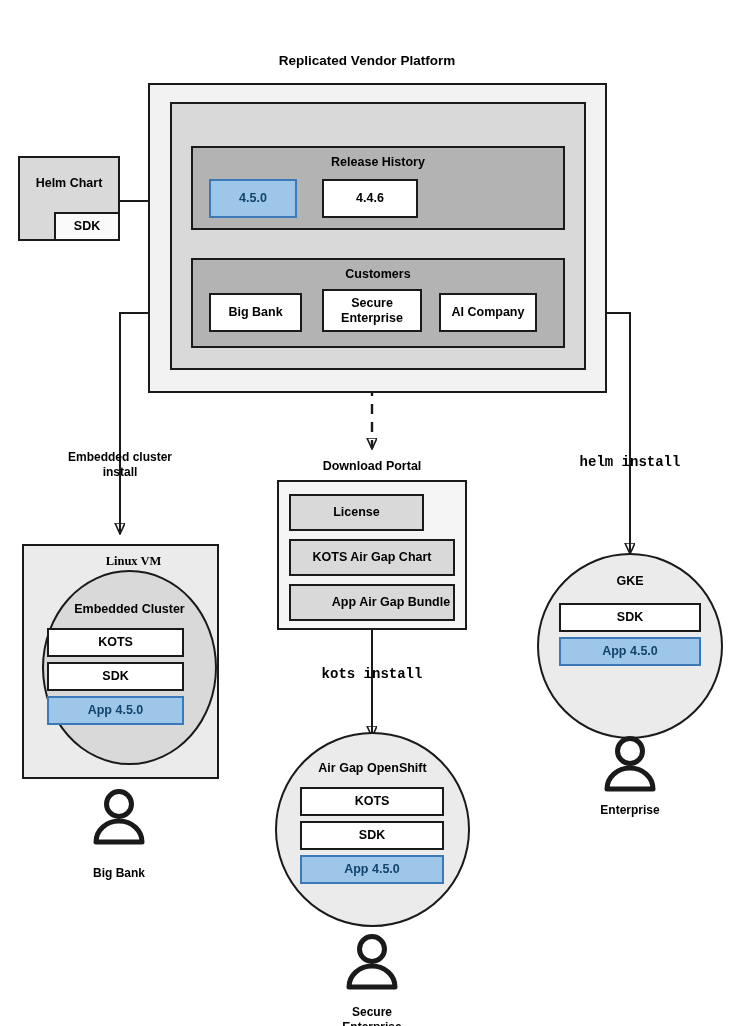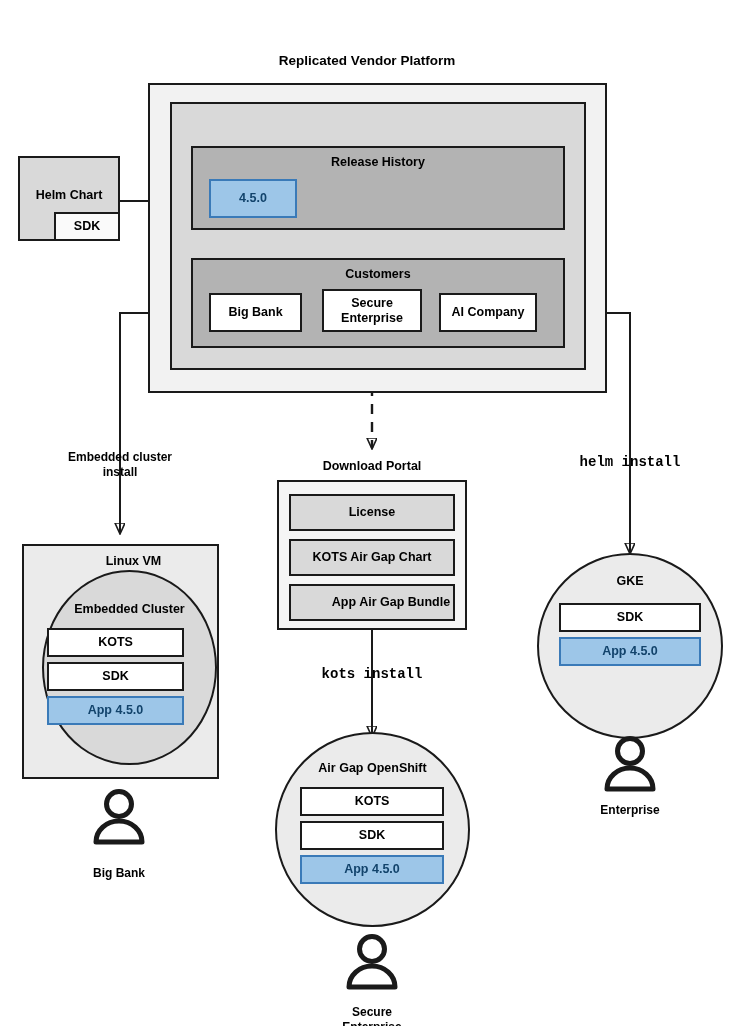--- a/index.html
+++ b/index.html
@@ -132,47 +132,48 @@
   <div class="label" style="left:0; top:17px; width:734px; font-size:13.5px;">Replicated Vendor Platform</div>
 
   <div class="node platform-box" style="left:148px; top:47px; width:459px; height:310px;"></div>
 
   <div class="node channel-box" style="left:170px; top:66px; width:416px; height:268px;"></div>
 
   <div class="node group-box" style="left:191px; top:110px; width:374px; height:84px;"></div>
   <div class="container-title" style="left:191px; top:119px; width:374px; font-size:12.5px;">Release History</div>
 
   <div class="node blue-box" style="left:209px; top:143px; width:88px; height:39px; font-size:12.5px;">4.5.0</div>
+  <div class="node white-box" style="left:322px; top:143px; width:96px; height:39px; font-size:12.5px;">4.4.6</div>
 
   <div class="node group-box" style="left:191px; top:222px; width:374px; height:90px;"></div>
   <div class="container-title" style="left:191px; top:231px; width:374px; font-size:12.5px;">Customers</div>
 
   <div class="node white-box" style="left:209px; top:257px; width:93px; height:39px; font-size:12.5px;">Big Bank</div>
   <div class="node white-box" style="left:322px; top:253px; width:100px; height:43px; font-size:12.5px;">Secure
 Enterprise</div>
   <div class="node white-box" style="left:439px; top:257px; width:98px; height:39px; font-size:12.5px;">AI Company</div>
 
-  <div class="node gray-box" style="left:18px; top:120px; width:102px; height:85px; align-items:flex-start; padding-top:30px; font-size:12.5px;">Helm Chart</div>
+  <div class="node gray-box" style="left:18px; top:120px; width:102px; height:85px; align-items:flex-start; padding-top:18px; font-size:12.5px;">Helm Chart</div>
   <div class="node white-box" style="left:54px; top:176px; width:66px; height:29px; font-size:12.5px; background:#fafafa;">SDK</div>
 
   <div class="label" style="left:40px; top:414px; width:160px; font-size:12px;">Embedded cluster
 install</div>
 
   <div class="label mono" style="left:282px; top:630px; width:180px; font-size:14px;">kots install</div>
 
   <div class="label mono" style="left:540px; top:418px; width:180px; font-size:14px;">helm install</div>
 
   <div class="label" style="left:282px; top:423px; width:180px; font-size:12.5px;">Download Portal</div>
   <div class="node portal-box" style="left:277px; top:444px; width:190px; height:150px;"></div>
-  <div class="node gray-box" style="left:289px; top:458px; width:166px; height:37px; font-size:12.5px;">License</div>
+  <div class="node gray-box" style="left:289px; top:458px; width:135px; height:37px; font-size:12.5px;">License</div>
   <div class="node gray-box" style="left:289px; top:503px; width:166px; height:37px; font-size:12.5px;">KOTS Air Gap Chart</div>
   <div class="node gray-box" style="left:289px; top:548px; width:166px; height:37px; font-size:12.5px;padding-left:38px;">App Air Gap Bundle</div>
 
   <div class="node lightgray-box" style="left:22px; top:508px; width:197px; height:235px;"></div>
-  <div class="container-title" style="left:22px; top:518px; width:223px; font-size:12.5px;">Linux VM</div>
+  <div class="container-title" style="left:22px; top:518px; width:223px; font-size:12.5px;font-family:Liberation Serif, serif;">Linux VM</div>
   <div class="node circle-gray" style="left:42px; top:534px; width:175px; height:195px;"></div>
   <div class="container-title" style="left:42px; top:566px; width:175px; font-size:12.5px;">Embedded Cluster</div>
   <div class="node white-box" style="left:47px; top:592px; width:137px; height:29px; font-size:12.5px;">KOTS</div>
   <div class="node white-box" style="left:47px; top:626px; width:137px; height:29px; font-size:12.5px;">SDK</div>
   <div class="node blue-box" style="left:47px; top:660px; width:137px; height:29px; font-size:12.5px;">App 4.5.0</div>
 
   <svg class="person" style="left:88px; top:753px;" width="62" height="62" viewBox="0 0 62 62">
     <circle cx="31" cy="15" r="12.5" fill="none" stroke="#1a1a1a" stroke-width="5"></circle>
     <path d="M8,53 a23,21 0 0 1 46,0 z" fill="none" stroke="#1a1a1a" stroke-width="5" stroke-linejoin="round"></path>
   </svg>

